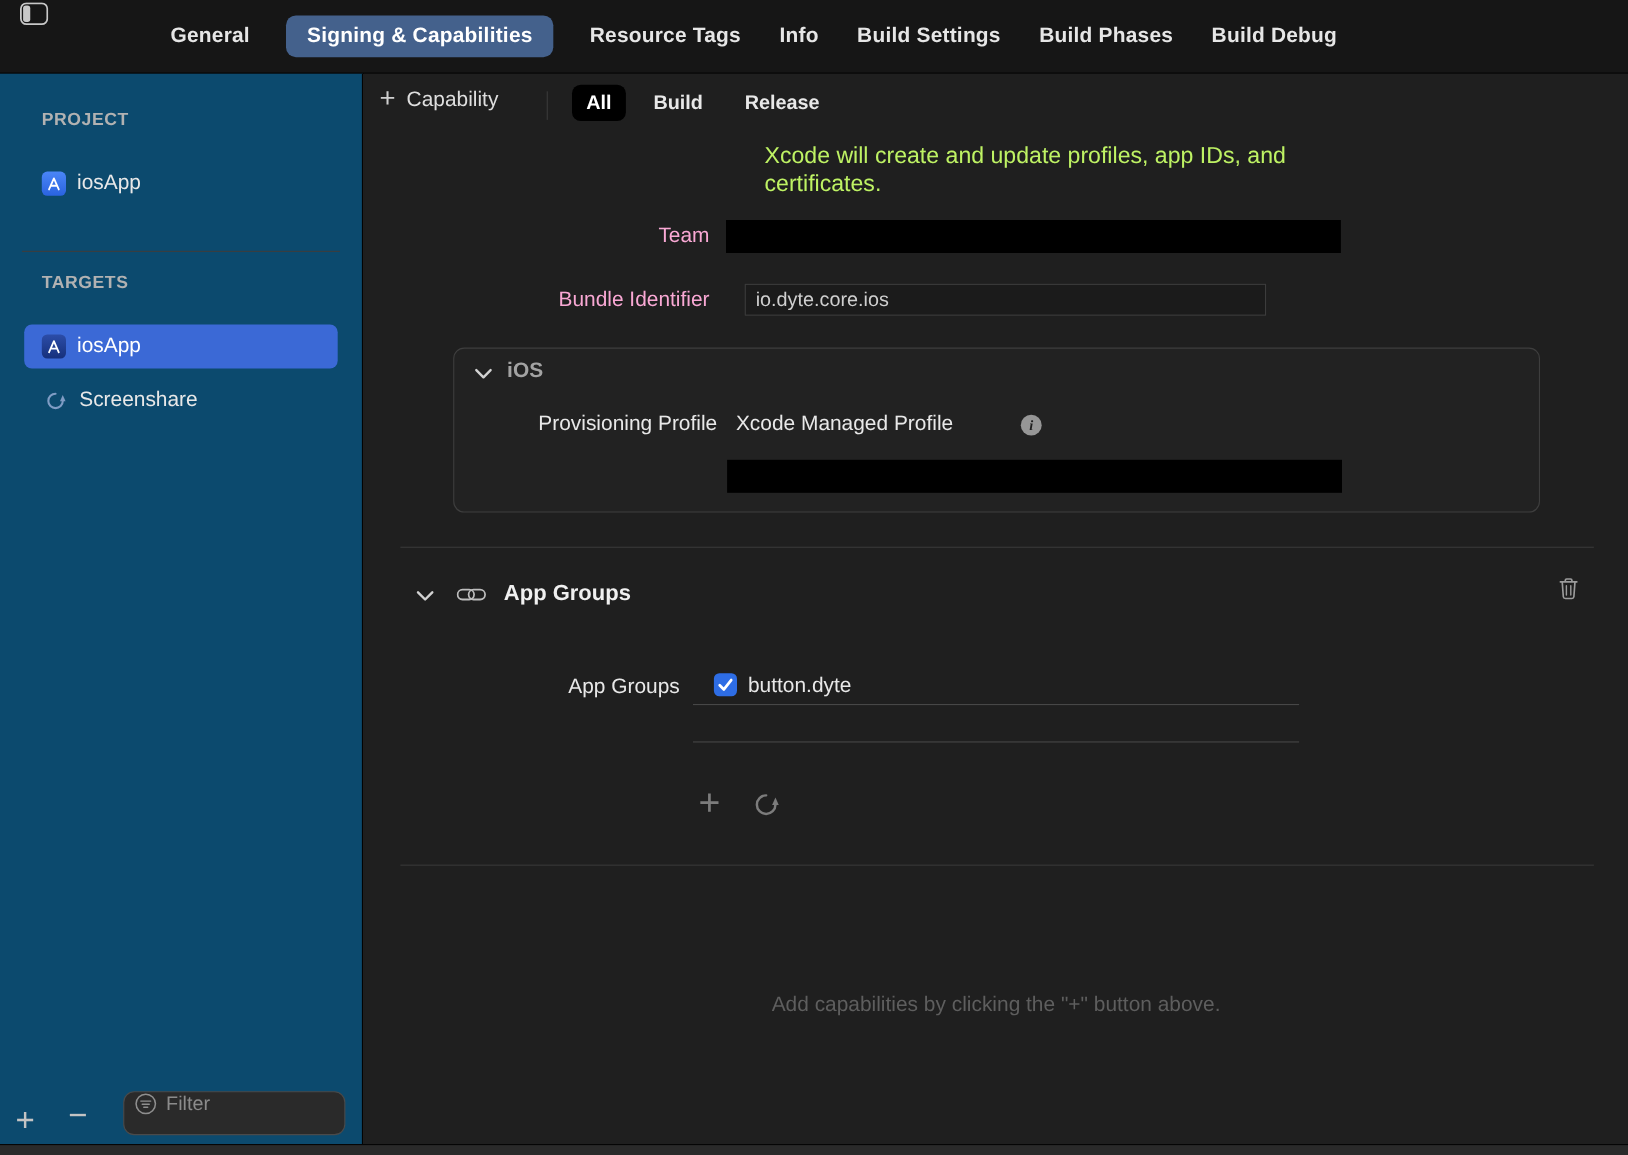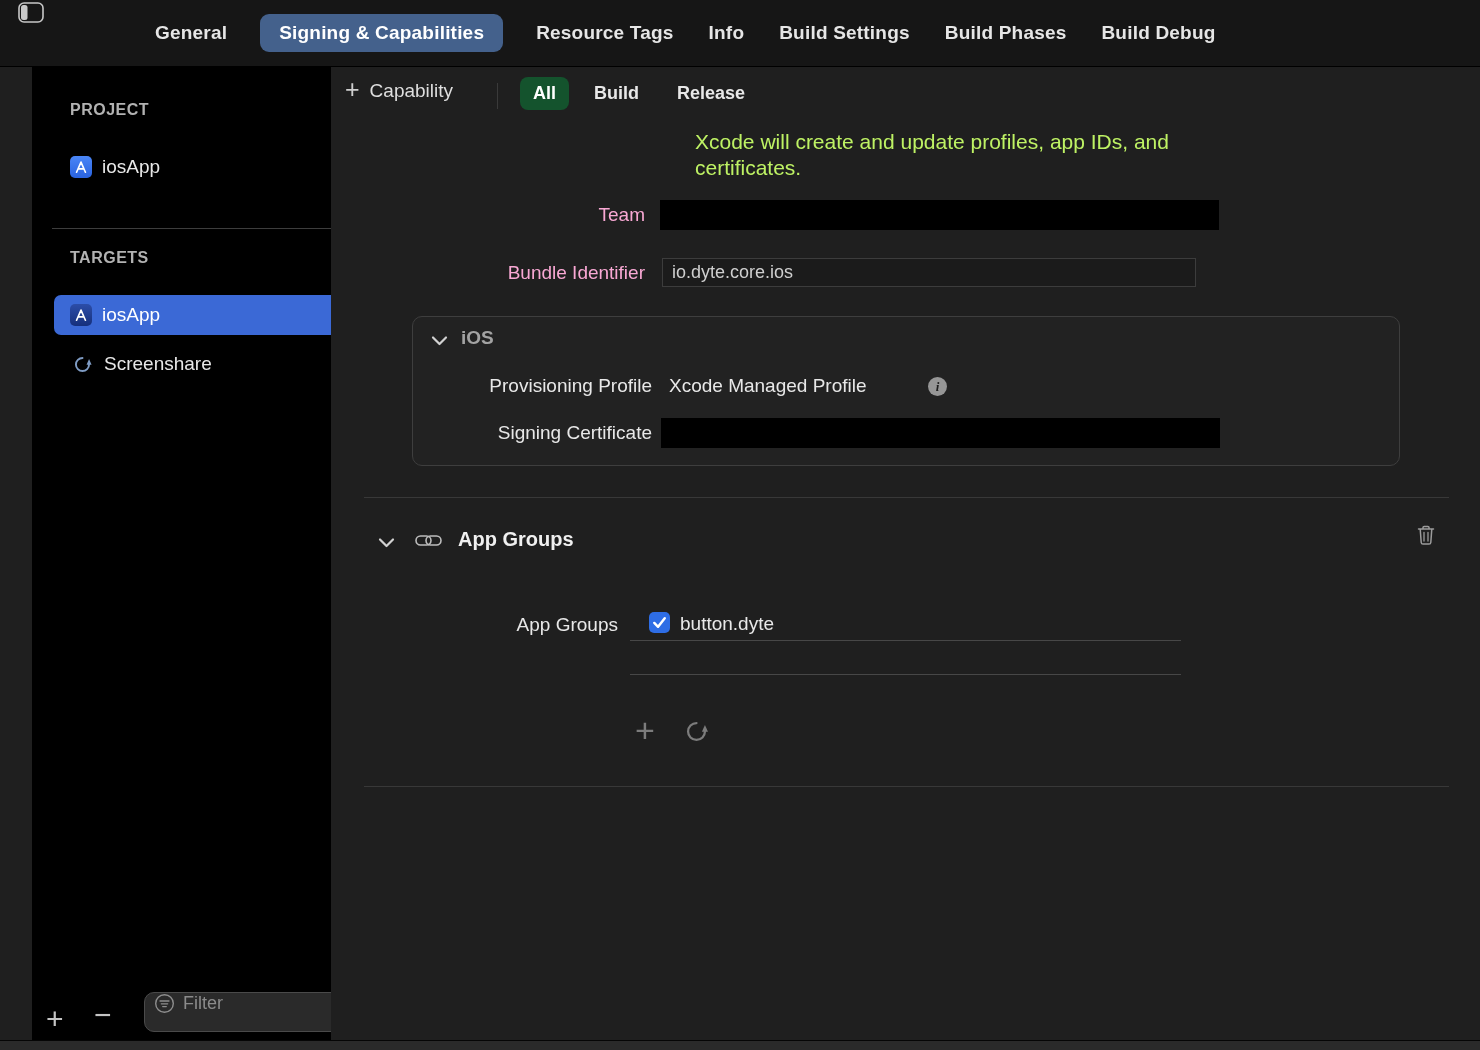--- a/index.html
+++ b/index.html
@@ -22,21 +22,21 @@
   .tabs { margin-left:108px; display:flex; align-items:center; gap:31px; }
   .tab {
     font-size:19px; font-weight:600; color:#e6e6e6; letter-spacing:0.2px;
     padding:8px 2px; cursor:pointer; white-space:nowrap;
   }
   .tab.active { background:#44618c; color:#fff; padding:8px 19px; border-radius:9px; }
 
   
   .sidebar {
     position:absolute; left:0; top:67px; width:330px; bottom:10px;
-    background:#000000; border-right:1px solid #030303;margin-left:32px;
+    background:#0c4a6e; border-right:1px solid #030303;
   }
   .side-header {
     position:absolute; left:38px; font-size:16px; font-weight:700;
     color:#b2b2b2; letter-spacing:0.5px;
   }
   .hdr-project { top:34px; }
   .hdr-targets { top:182px; }
   .side-divider { position:absolute; left:20px; right:20px; top:161px; height:1px; background:#3d3d3d; }
   .side-row { position:absolute; display:flex; align-items:center; cursor:pointer; }
   .project-row { left:38px; top:86px; height:28px; gap:10px; }
@@ -68,33 +68,33 @@
 
   
   .main { position:absolute; left:331px; top:67px; right:0; bottom:10px; background:#1f1f1f; }
 
   .cap-btn { position:absolute; left:14px; top:12px; display:flex; align-items:center; gap:10px; cursor:pointer; }
   .cap-plus { font-size:25px; font-weight:300; color:#cfcfcf; line-height:1; margin-top:-2px; }
   .cap-label { font-size:19px; color:#dedede; }
   .vdiv { position:absolute; left:166px; top:16px; width:1px; height:26px; background:#3a3a3a; }
   .segments { position:absolute; left:189px; top:10px; display:flex; align-items:center; gap:12px; }
   .segment { font-size:18px; font-weight:600; color:#e8e8e8; padding:6px 13px; border-radius:8px; cursor:pointer; }
-  .segment.active { background:#14532d; color:#ffffff; }
+  .segment.active { background:#000000; color:#ffffff; }
 
   .signing-desc {
     position:absolute; left:364px; top:62px; width:505px;
     font-size:21px; line-height:26px; color:#bef264;
   }
   .form-label { position:absolute; left:0; width:314px; text-align:right; font-size:19px; color:#f9a8d4; }
   .team-label { top:133px; height:30px; line-height:30px; }
   .bundle-label { top:191px; height:29px; line-height:29px; }
   .redacted { position:absolute; background:#000; }
   .team-value { left:329px; top:133px; width:559px; height:30px; }
   .bundle-field {
-    position:absolute; left:331px; top:191px; width:534px; height:29px;
+    position:absolute; left:346px; top:191px; width:474px; height:29px;
     background:#1b1b1b; border:1px solid #3c3c3c; color:#cfcfcf;
     font-size:18px; padding:0 9px; font-family:inherit; outline:none;
   }
 
   .ios-box {
     position:absolute; left:81px; top:249px; width:988px; height:150px;
     background:#222222; border:1px solid #3e3e3e; border-radius:10px;
   }
   .ios-chevron { position:absolute; left:18px; top:15px; cursor:pointer; }
   .ios-title { position:absolute; left:48px; top:10px; font-size:19px; font-weight:700; color:#a3a3a3; }
@@ -231,21 +231,20 @@
       <svg width="17" height="11" viewBox="0 0 17 11">
         <path d="M2 2.5 L8.5 9 L15 2.5" fill="none" stroke="#d2d2d2" stroke-width="2.2" stroke-linecap="round" stroke-linejoin="round"></path>
       </svg>
     </span>
     <div class="ios-title">iOS</div>
 
     <div class="box-label pp-label">Provisioning Profile</div>
     <div class="pp-value">Xcode Managed Profile</div>
     <span class="info-icon"></span>
 
-    <div class="box-label sc-label">Signing Certificate</div>
     <div class="redacted cert-value"></div>
   </div>
 
   <div class="hdiv d1"></div>
 
   <span class="ag-chevron">
     <svg width="17" height="11" viewBox="0 0 17 11">
       <path d="M2 2.5 L8.5 9 L15 2.5" fill="none" stroke="#d2d2d2" stroke-width="2.2" stroke-linecap="round" stroke-linejoin="round"></path>
     </svg>
   </span>
@@ -280,15 +279,16 @@
   <div class="ag-plus">+</div>
   <span class="ag-refresh">
     <svg width="27" height="27" viewBox="0 0 24 24">
       <path d="M12 4.5 a7.5 7.5 0 1 0 7.5 7.5" fill="none" stroke="#7c7c7c" stroke-width="2" stroke-linecap="round"></path>
       <polygon points="16.8,12.2 22.2,12.2 19.5,6.2" fill="#7c7c7c"></polygon>
     </svg>
   </span>
 
   <div class="hdiv d2"></div>
 
+  <div class="hint">Add capabilities by clicking the "+" button above.</div>
 </div>
 
 <div class="bottombar"></div>
 
 </body></html>

